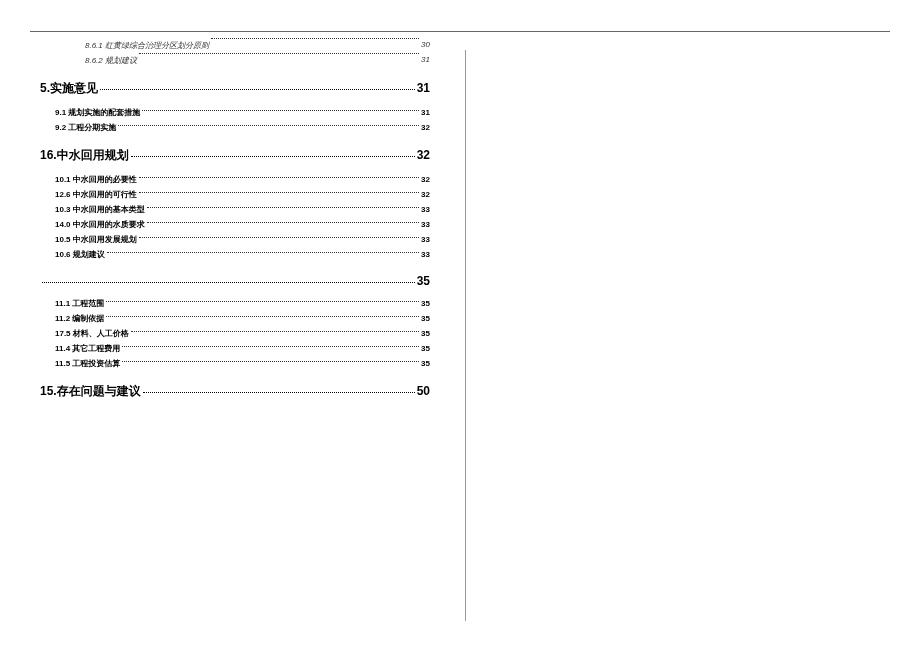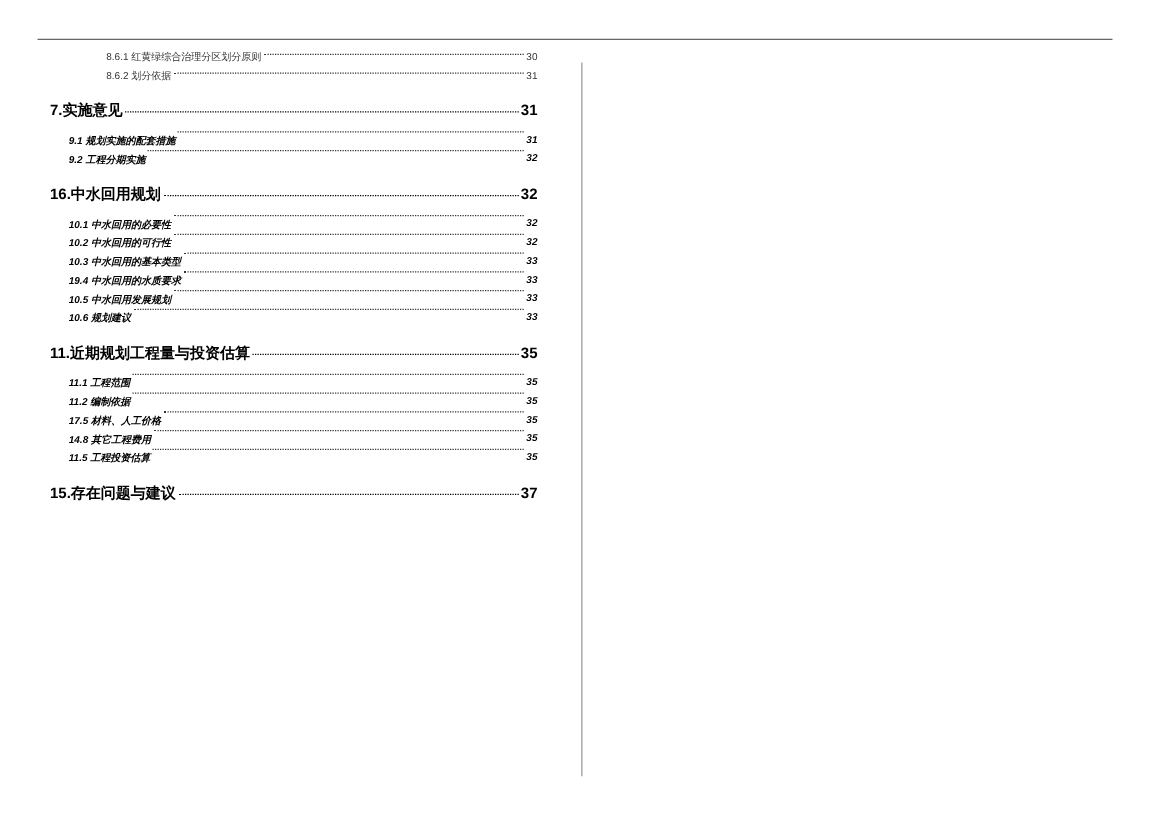--- a/index.html
+++ b/index.html
@@ -34,35 +34,35 @@
     .divider {
       position: absolute;
       left: 465px;
       top: 50px;
       bottom: 30px;
       width: 1px;
       background: #999;
     }
     .toc-sub-sub {
       display: flex;
-      align-items: center;
+      align-items: flex-start;
       font-size: 8px;
+      font-style: italic;
       color: #333;
       margin-bottom: 4px;
       padding-left: 45px;
     }
     .toc-sub {
       display: flex;
-      align-items: flex-start;
+      align-items: center;
       font-size: 8px;
       font-weight: bold;
       color: #000;
       margin-bottom: 4px;
       padding-left: 15px;
-      font-style: italic;
     }
     .toc-chapter {
       display: flex;
       align-items: baseline;
       font-size: 12px;
       font-weight: bold;
       color: #000;
       margin-top: 14px;
       margin-bottom: 10px;
       padding-left: 0;
@@ -96,26 +96,26 @@
 
 <div class="content-wrapper">
   <div class="left-column">
     <div id="toc-container">
         <div class="toc-sub-sub">
           <span class="toc-label">8.6.1 红黄绿综合治理分区划分原则</span>
           <span class="toc-dots"></span>
           <span class="toc-page">30</span>
         </div>
         <div class="toc-sub-sub">
-          <span class="toc-label">8.6.2 划分依据</span>
+          <span class="toc-label">8.6.2 规划建议</span>
           <span class="toc-dots"></span>
           <span class="toc-page">31</span>
         </div>
         <div class="toc-chapter">
-          <span class="toc-label">7.实施意见</span>
+          <span class="toc-label">5.实施意见</span>
           <span class="toc-dots"></span>
           <span class="toc-page">31</span>
         </div>
         <div class="toc-sub">
           <span class="toc-label">9.1 规划实施的配套措施</span>
           <span class="toc-dots"></span>
           <span class="toc-page">31</span>
         </div>
         <div class="toc-sub">
           <span class="toc-label">9.2 工程分期实施</span>
@@ -126,74 +126,73 @@
           <span class="toc-label">16.中水回用规划</span>
           <span class="toc-dots"></span>
           <span class="toc-page">32</span>
         </div>
         <div class="toc-sub">
           <span class="toc-label">10.1 中水回用的必要性</span>
           <span class="toc-dots"></span>
           <span class="toc-page">32</span>
         </div>
         <div class="toc-sub">
-          <span class="toc-label">10.2 中水回用的可行性</span>
+          <span class="toc-label">12.6 中水回用的可行性</span>
           <span class="toc-dots"></span>
           <span class="toc-page">32</span>
         </div>
         <div class="toc-sub">
           <span class="toc-label">10.3 中水回用的基本类型</span>
           <span class="toc-dots"></span>
           <span class="toc-page">33</span>
         </div>
         <div class="toc-sub">
-          <span class="toc-label">19.4 中水回用的水质要求</span>
+          <span class="toc-label">14.0 中水回用的水质要求</span>
           <span class="toc-dots"></span>
           <span class="toc-page">33</span>
         </div>
         <div class="toc-sub">
           <span class="toc-label">10.5 中水回用发展规划</span>
           <span class="toc-dots"></span>
           <span class="toc-page">33</span>
         </div>
         <div class="toc-sub">
           <span class="toc-label">10.6 规划建议</span>
           <span class="toc-dots"></span>
           <span class="toc-page">33</span>
         </div>
         <div class="toc-chapter">
-          <span class="toc-label">11.近期规划工程量与投资估算</span>
           <span class="toc-dots"></span>
           <span class="toc-page">35</span>
         </div>
         <div class="toc-sub">
           <span class="toc-label">11.1 工程范围</span>
           <span class="toc-dots"></span>
           <span class="toc-page">35</span>
         </div>
         <div class="toc-sub">
           <span class="toc-label">11.2 编制依据</span>
           <span class="toc-dots"></span>
           <span class="toc-page">35</span>
         </div>
         <div class="toc-sub">
           <span class="toc-label">17.5 材料、人工价格</span>
           <span class="toc-dots"></span>
           <span class="toc-page">35</span>
         </div>
         <div class="toc-sub">
-          <span class="toc-label">14.8 其它工程费用</span>
+          <span class="toc-label">11.4 其它工程费用</span>
           <span class="toc-dots"></span>
           <span class="toc-page">35</span>
         </div>
         <div class="toc-sub">
           <span class="toc-label">11.5 工程投资估算</span>
           <span class="toc-dots"></span>
           <span class="toc-page">35</span>
         </div>
         <div class="toc-chapter">
           <span class="toc-label">15.存在问题与建议</span>
           <span class="toc-dots"></span>
-          <span class="toc-page">37</span>
+          <span class="toc-page">50</span>
         </div>
       </div>
   </div>
 </div>
 
 </body></html>

